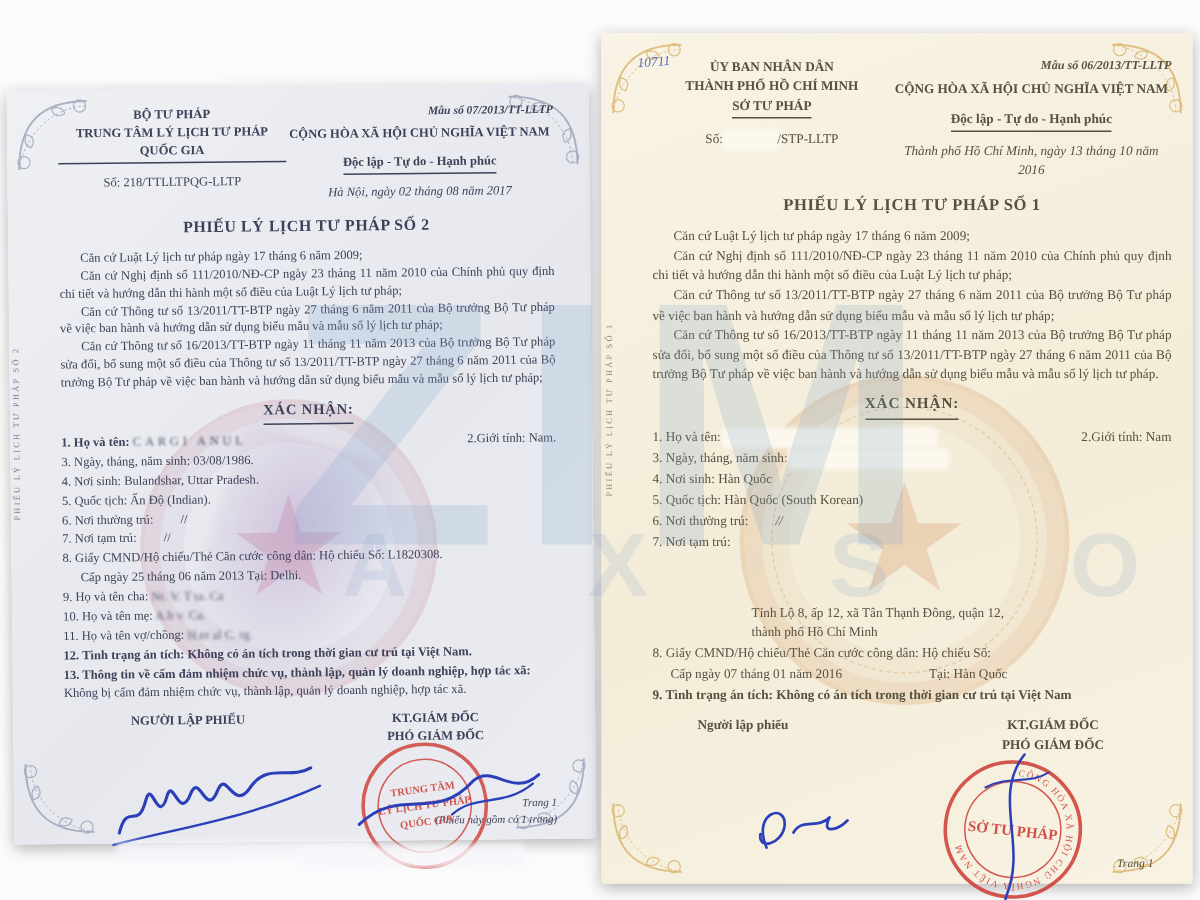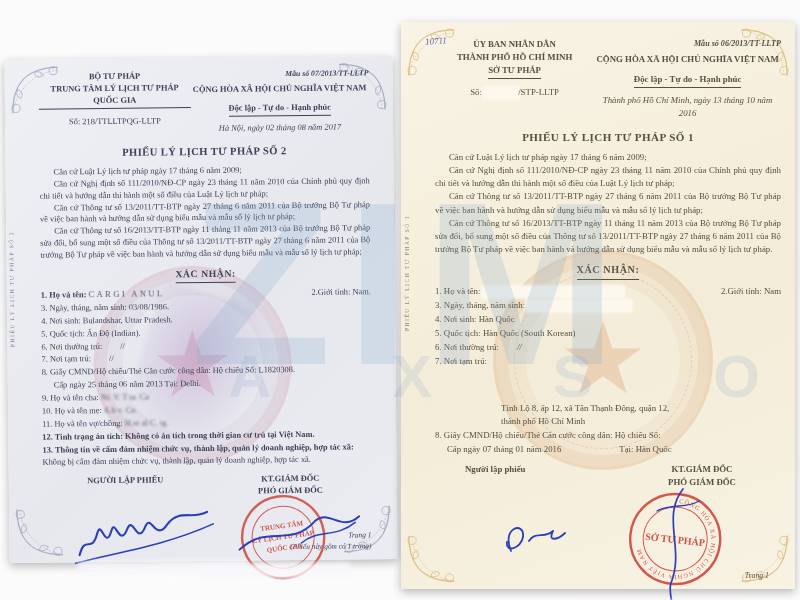--- a/index.html
+++ b/index.html
@@ -301,20 +301,21 @@
           <span><span>1. Họ và tên:</span> <span class="wbox" style="width:140px;"></span></span>
           <span>2.Giới tính: Nam</span>
         </p>
       <p class="fl"><span>3. Ngày, tháng, năm sinh:</span> <span class="wbox" style="width:104px;"></span></p>
       <p class="fl">4. Nơi sinh: Hàn Quốc</p>
       <p class="fl">5. Quốc tịch: Hàn Quốc (South Korean)</p>
       <p class="fl"><span>6. Nơi thường trú:</span><span class="slash" style="font-style:italic;">//</span></p>
       <p class="fl"><span style="vertical-align:top;">7. Nơi tạm trú:</span><span class="val2"><span>Tỉnh Lộ 8, ấp 12, xã Tân Thạnh Đông, quận 12,</span><span>thành phố Hồ Chí Minh</span></span></p>
       <p class="fl">8. Giấy CMND/Hộ chiếu/Thẻ Căn cước công dân: Hộ chiếu Số:</p>
       <p class="fl indent2"><span>Cấp ngày 07 tháng 01 năm 2016</span><span class="gap60"></span><span>Tại: Hàn Quốc</span></p>
+      <p class="fl"><span class="b">9. Tình trạng án tích:</span> <span class="b">Không có án tích trong thời gian cư trú tại Việt Nam</span></p>
     </div>
 
     <div class="sig-row">
       <div class="sig-col" style="text-align:left;padding-left:30px;">Người lập phiếu</div>
       <div class="sig-col">
         <div>KT.GIÁM ĐỐC</div>
         <div>PHÓ GIÁM ĐỐC</div>
       </div>
     </div>
 

